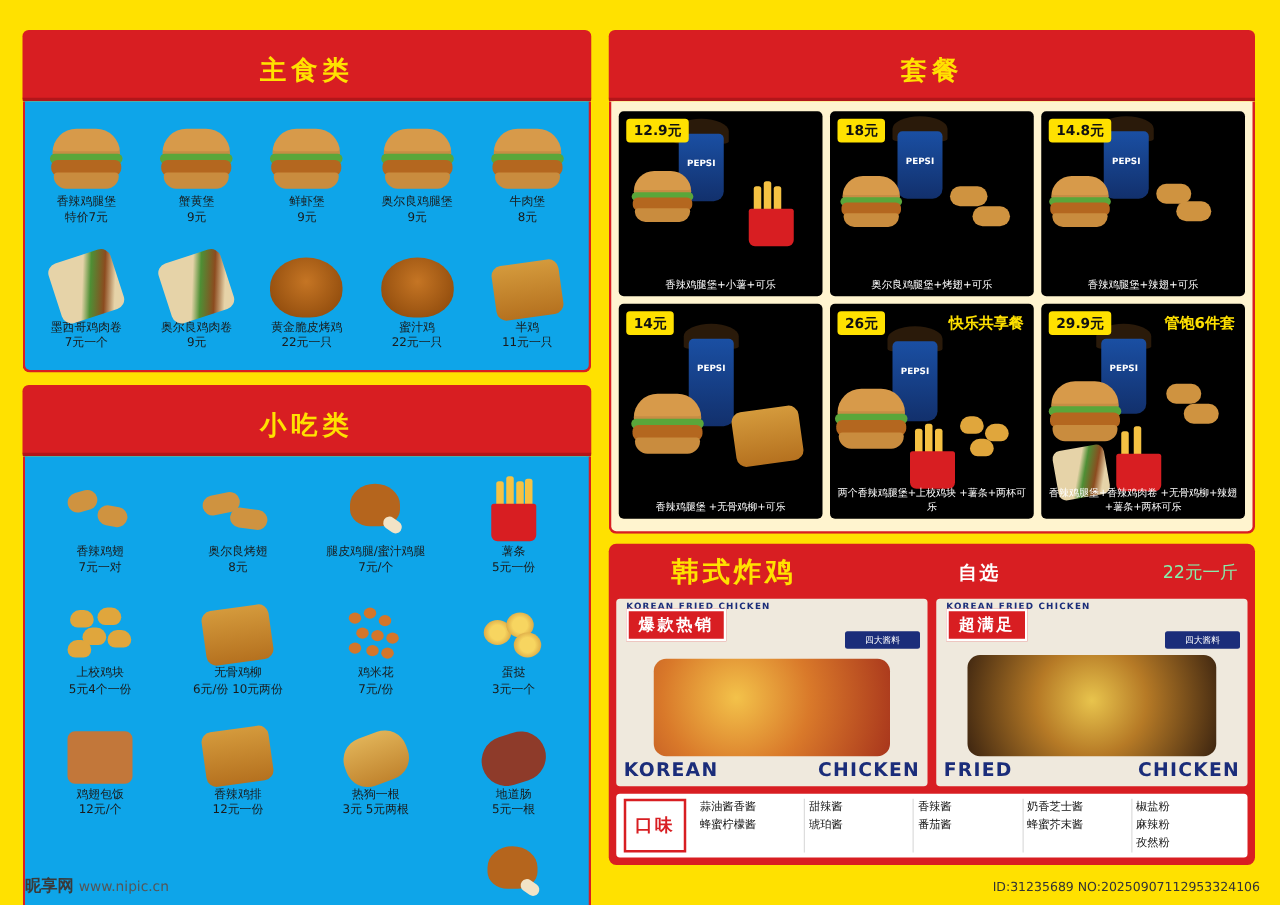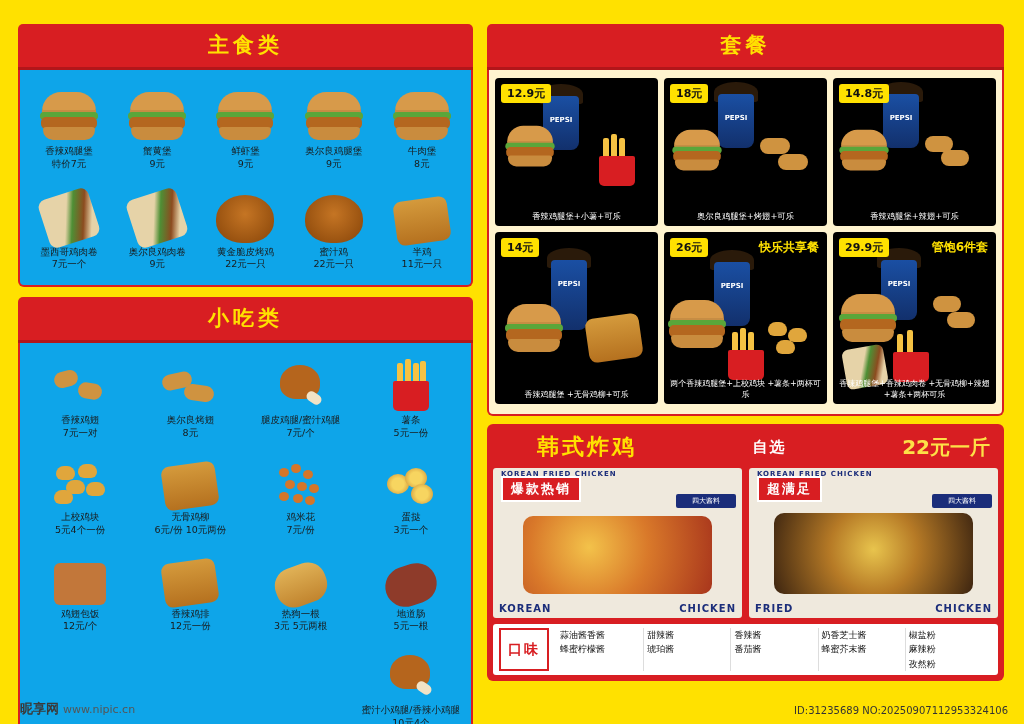--- a/index.html
+++ b/index.html
@@ -16,21 +16,21 @@
   .col-right { width:517px; }
 
   
   .banner {
     background:#d81e22;
     color:#ffe100;
     text-align:center;
     font-size:21px;
     font-weight:bold;
     letter-spacing:4px;
-    padding:7px 0 8px 0;
+    padding:18px 0 8px 0;
     border-radius:5px 5px 0 0;
     border-bottom:3px solid #b2161a;
   }
   .panel {
     background:#0ea5e9;
     border:2px solid #d81e22;
     border-top:none;
     border-radius:0 0 6px 6px;
     padding:8px 6px 10px 6px;
   }
@@ -68,35 +68,35 @@
     z-index:4;
   }
   .combo.tall { height:172px; }
   .combo.tall .desc { font-size:8px; }
 
   
   .kfc-panel { background:#d81e22; border-radius:6px; padding:6px; margin-top:8px; }
   .kfc-head { display:flex; align-items:center; justify-content:space-between; padding:2px 8px 6px 8px;margin-left:36px; }
   .kfc-title { color:#ffe100; font-size:22px; font-weight:bold; letter-spacing:3px; }
   .kfc-sub { color:#fff; font-size:15px; font-weight:bold; letter-spacing:2px; }
-  .kfc-price { color:#fde047; font-size:20px; font-weight:bold; }
+  .kfc-price { color:#86efac; font-size:14px; font-weight:normal; }
   .kfc-imgs { display:flex; gap:7px; }
   .kfc-card { flex:1; background:#efe9dd; border-radius:3px; height:150px; position:relative; overflow:hidden; }
   .kfc-card .ribbon {
     position:absolute; left:8px; top:8px; z-index:5;
     background:#d81e22; color:#fff; font-size:13px; font-weight:bold;
     padding:2px 8px; border:2px solid #fff; letter-spacing:2px;
   }
   .kfc-card .en {
     position:absolute; left:8px; top:2px; z-index:4;
     color:#1b2d7a; font-size:7px; font-weight:bold; letter-spacing:1px;
   }
   .kfc-card .bigen {
     position:absolute; left:6px; right:6px; bottom:4px; z-index:4;
-    color:#1b2d7a; font-size:10px; font-weight:bold; letter-spacing:1px;
+    color:#1b2d7a; font-size:15px; font-weight:bold; letter-spacing:1px;
     display:flex; justify-content:space-between;
   }
   .kfc-card .badge {
     position:absolute; right:6px; top:26px; z-index:5;
     background:#1b2d7a; color:#fff; font-size:7px; padding:2px 16px; border-radius:2px;
   }
   .kfc-flav { background:#fff; margin-top:6px; border-radius:3px; display:flex; align-items:stretch; padding:4px 6px; }
   .kfc-flav .label {
     border:2px solid #d81e22; color:#d81e22; font-size:14px; font-weight:bold;
     letter-spacing:2px; padding:4px 7px; display:flex; align-items:center; margin-right:8px;

